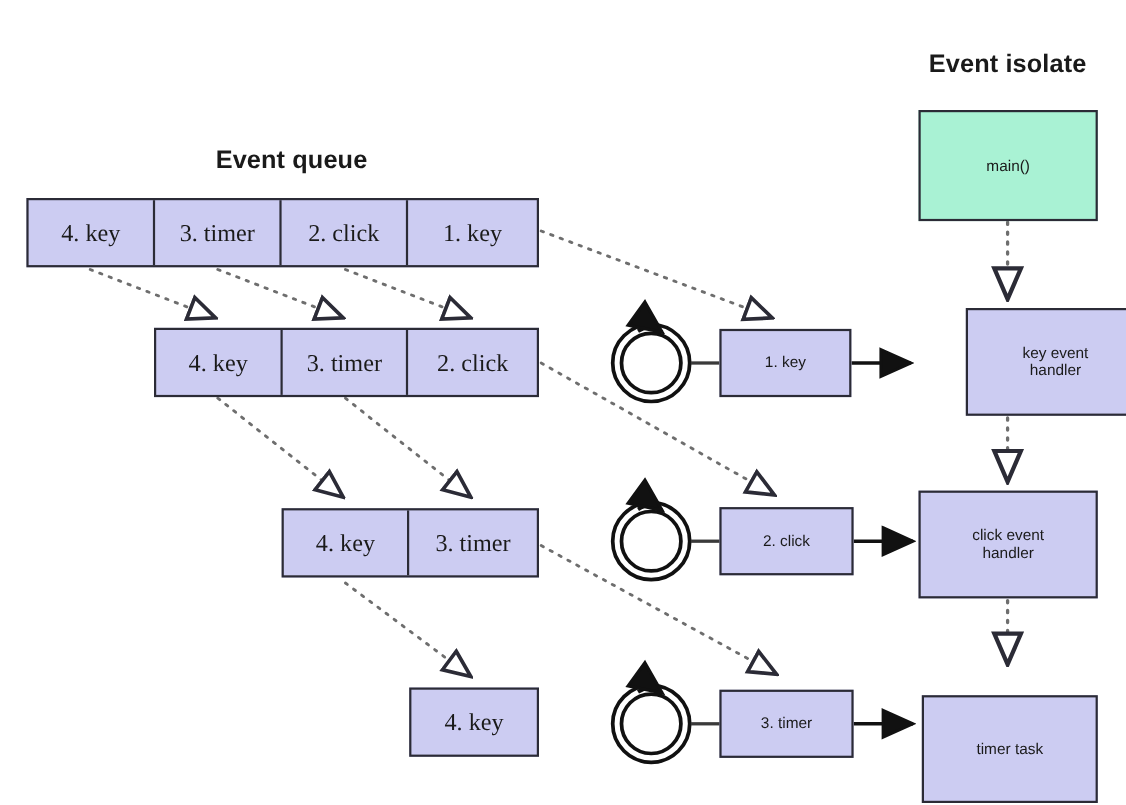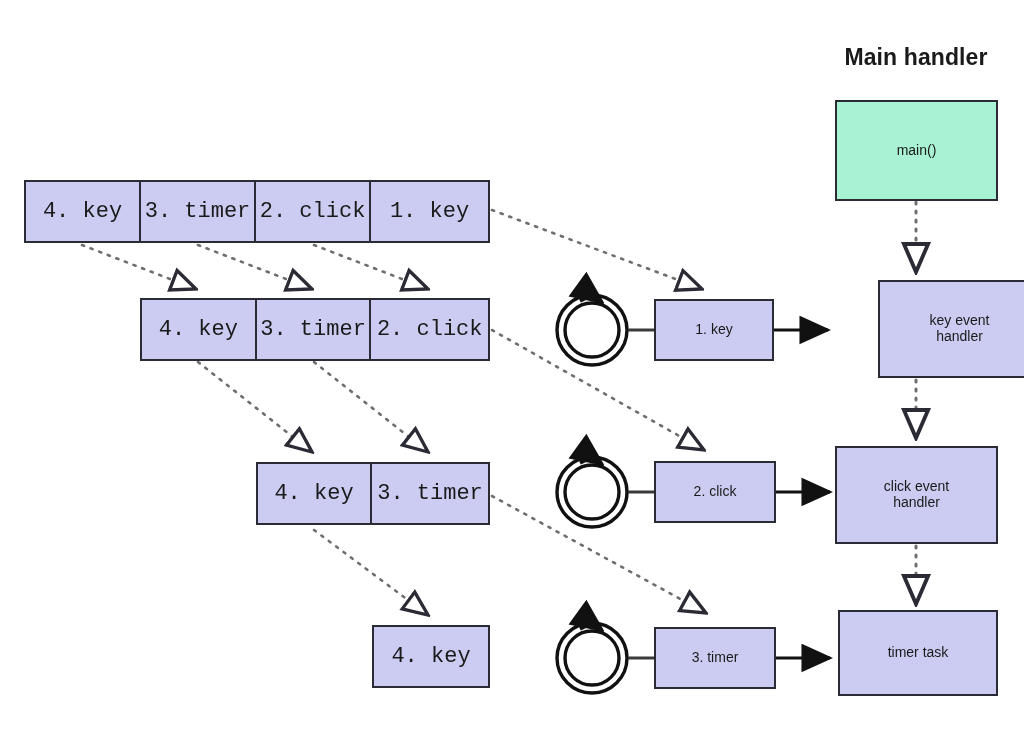--- a/index.html
+++ b/index.html
@@ -58,21 +58,21 @@
     box-sizing: border-box;
     border: 2px solid #2b2b36;
     background: #ccccf2;
     height: 63px;
   }
   .queue-cell {
     box-sizing: border-box;
     display: flex;
     align-items: center;
     justify-content: center;
-    font-family: Liberation Mono, monospace;
+    font-family: Liberation Serif, serif;
     font-size: 22px;
     color: #1a1a1a;
     border-right: 2px solid #2b2b36;
     height: 100%;
   }
   .queue-cell:last-child {
     border-right: none;
   }
   .node-label {
     display: block;
@@ -143,21 +143,22 @@
       <line x1="776" y1="658" x2="830" y2="658" marker-end="url(#solid-tri)"></line>
     </g>
 
     <g stroke="#6e6e6e" stroke-width="3" stroke-dasharray="2 7" stroke-linecap="round" fill="none">
       <line x1="916" y1="202" x2="916" y2="272" marker-end="url(#hollow-tri)"></line>
       <line x1="916" y1="380" x2="916" y2="438" marker-end="url(#hollow-tri)"></line>
       <line x1="916" y1="546" x2="916" y2="604" marker-end="url(#hollow-tri)"></line>
     </g>
   </svg>
 
-  <div class="col-title" style="left:816px; top:44px; width:200px;">Main handler</div>
+  <div class="col-title" style="left:165px; top:132px; width:200px;">Event queue</div>
+  <div class="col-title" style="left:816px; top:44px; width:200px;">Event isolate</div>
 
   <div class="queue-row" style="left:24px; top:180px; width:466px;">
     <div class="queue-cell" style="width:116px;">4. key</div>
     <div class="queue-cell" style="width:116px;">3. timer</div>
     <div class="queue-cell" style="width:116px;">2. click</div>
     <div class="queue-cell" style="width:118px;">1. key</div>
   </div>
 
   <div class="queue-row" style="left:140px; top:298px; width:350px;">
     <div class="queue-cell" style="width:116px;">4. key</div>
@@ -188,17 +189,17 @@
     <span class="node-label">main()</span>
   </div>
   <div class="node" style="left:878px; top:280px; width:163px; height:98px;">
     <span class="node-label">key event
 handler</span>
   </div>
   <div class="node" style="left:835px; top:446px; width:163px; height:98px;">
     <span class="node-label">click event
 handler</span>
   </div>
-  <div class="node" style="left:838px; top:610px; width:160px; height:86px;">
+  <div class="node" style="left:838px; top:632px; width:160px; height:98px;">
     <span class="node-label">timer task</span>
   </div>
 
 </div>
 
 </body></html>

